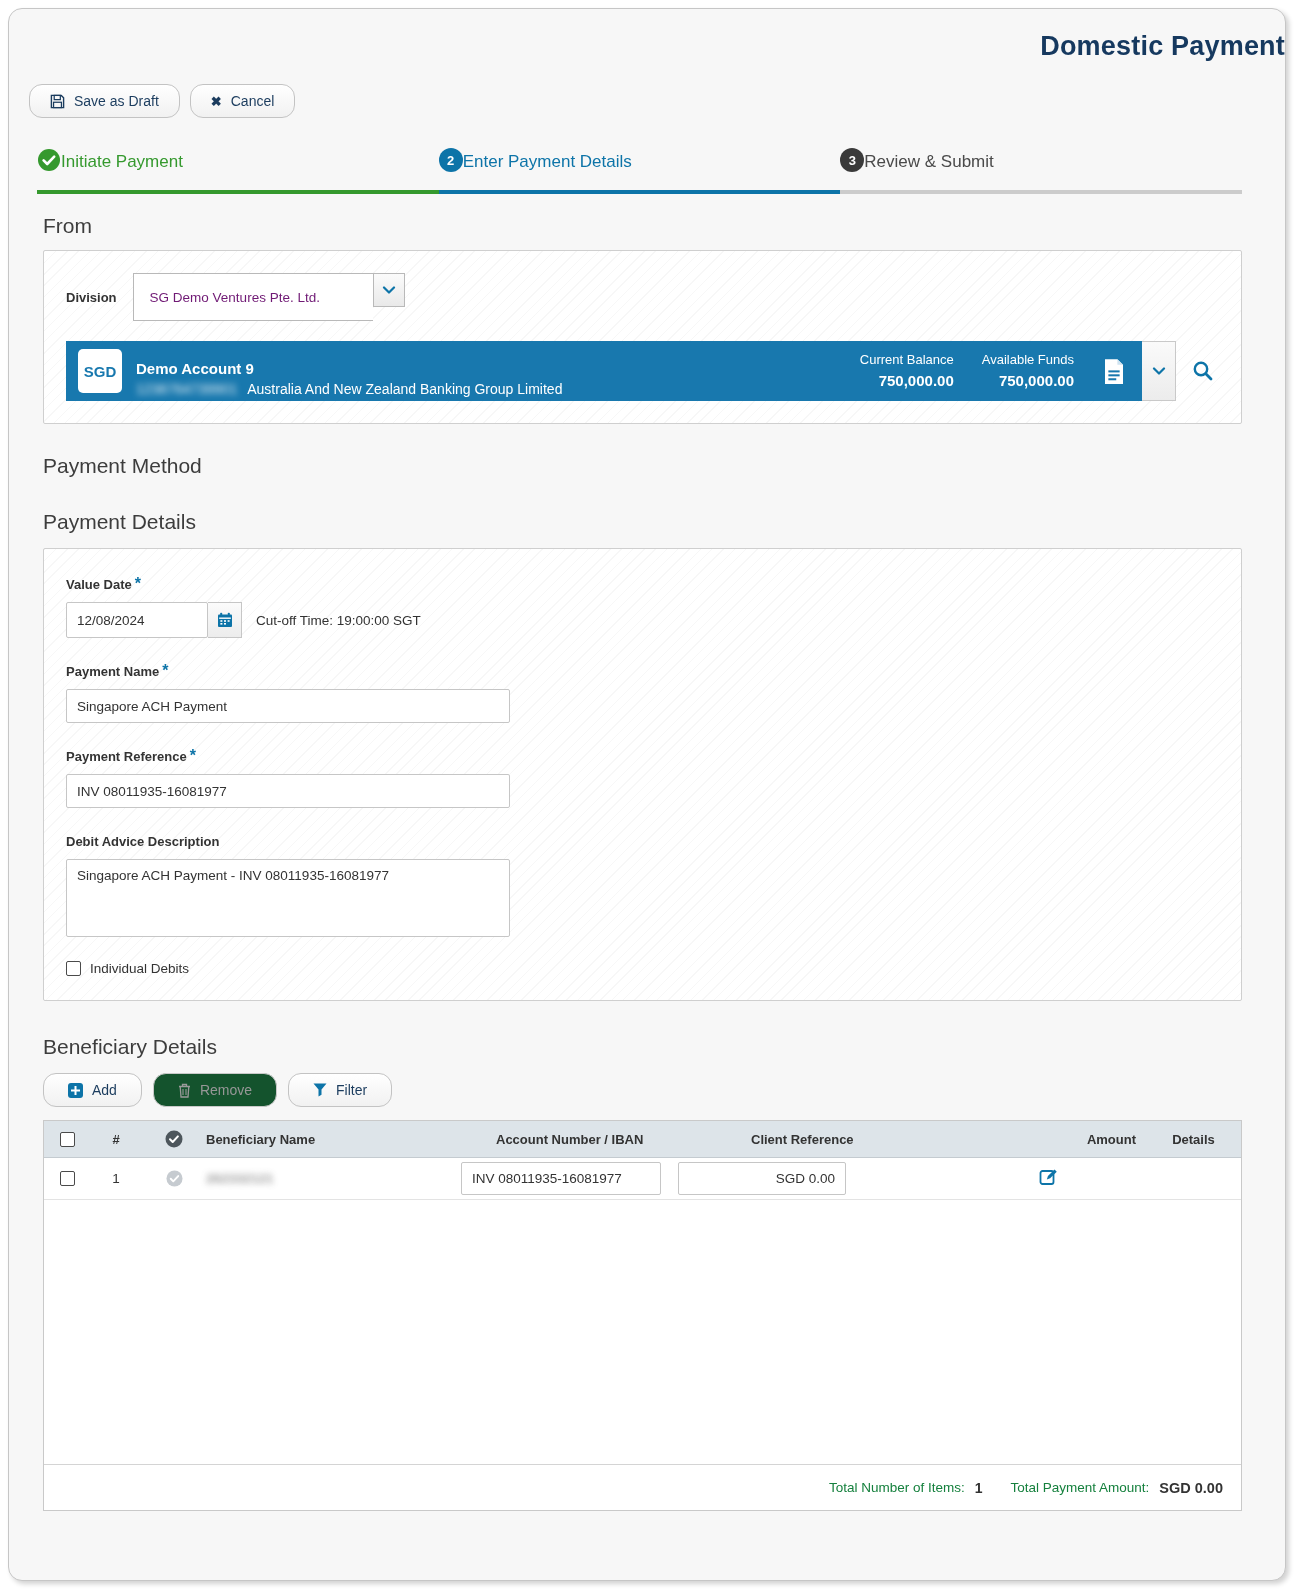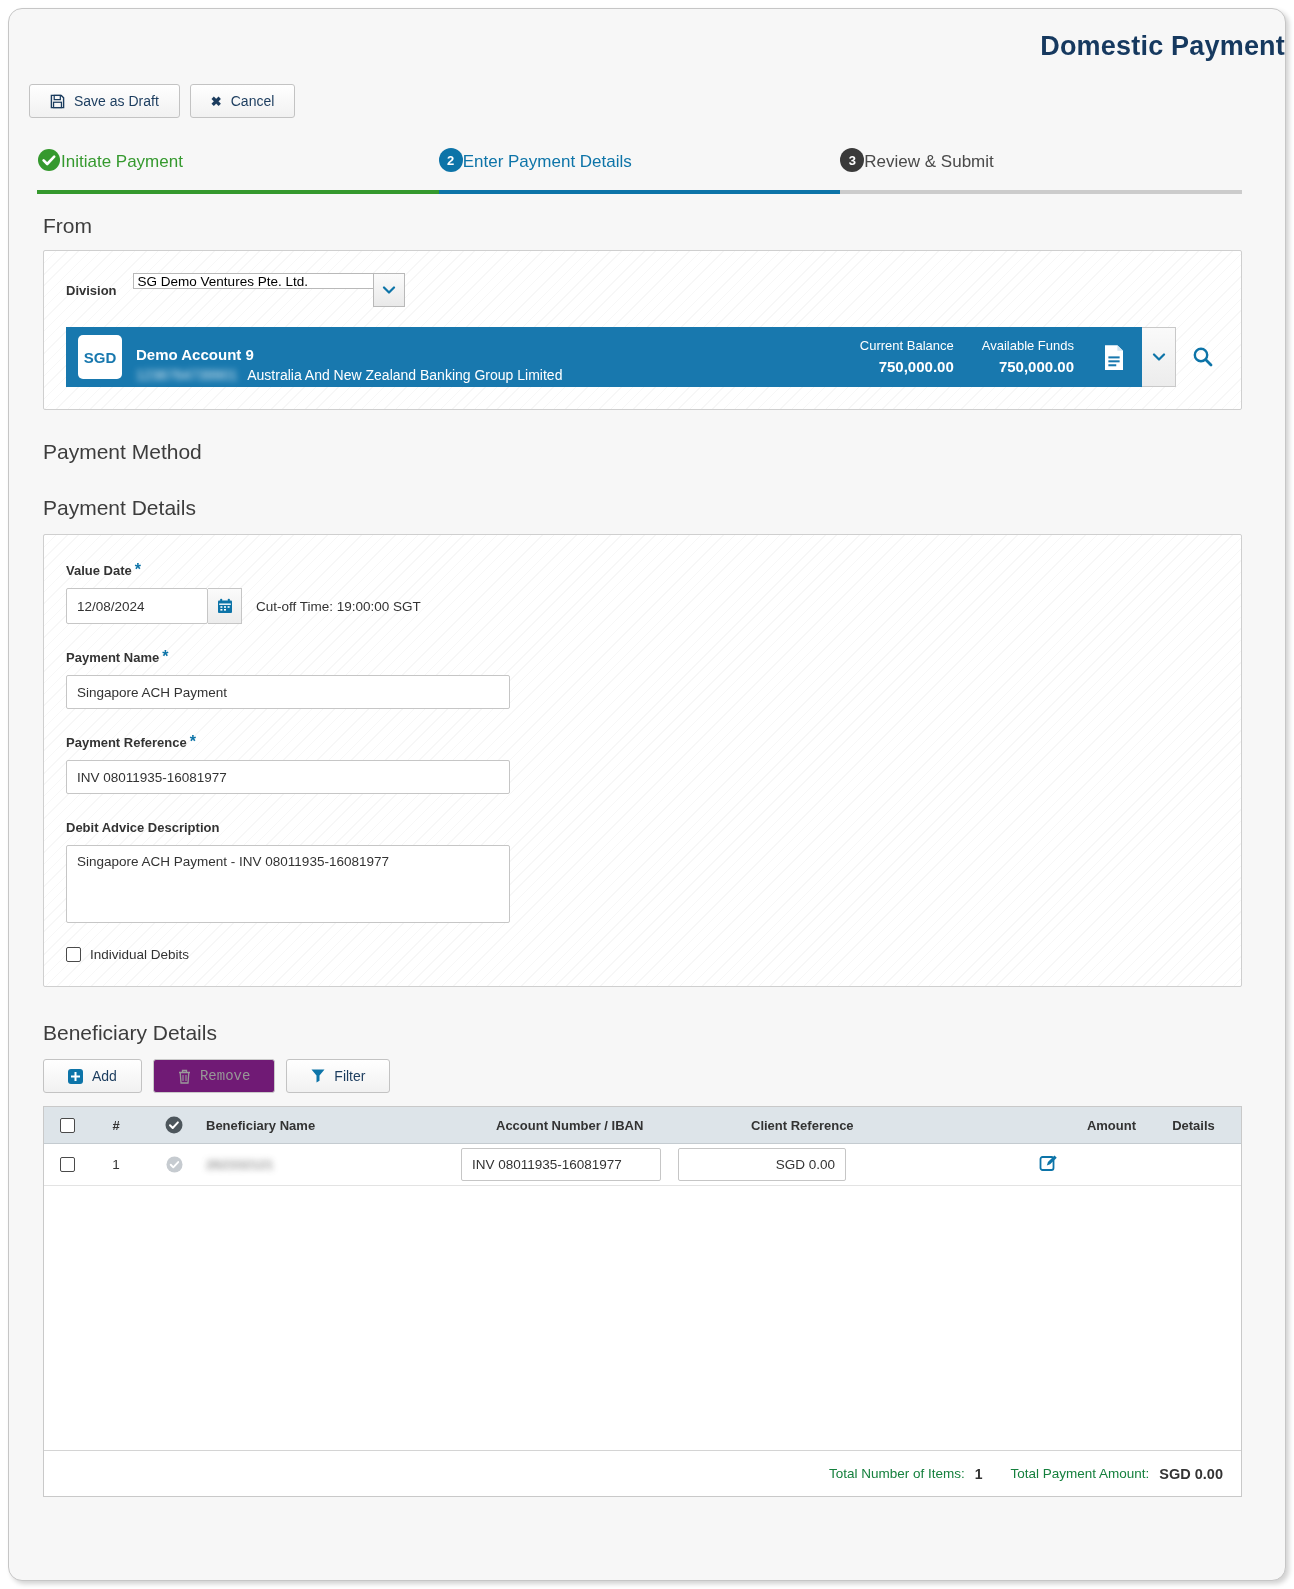--- a/index.html
+++ b/index.html
@@ -13,25 +13,25 @@
     overflow:hidden;
   }
 
   
   .page-title{
     margin:22px 0 0 20px; font-size:27px; font-weight:600; color:#16395f; letter-spacing:.2px;text-align:right;
   }
   .toolbar{ margin:22px 0 0 20px; display:flex; gap:10px; }
   .btn{
     display:inline-flex; align-items:center; gap:9px; cursor:pointer;
-    background:linear-gradient(#ffffff,#f1f1f1); border:1px solid #c3c3c3; border-radius:3px;
+    background:linear-gradient(#ffffff,#f1f1f1); border:1px solid #c3c3c3; border-radius:13px;
     padding:8px 20px; font-size:14px; color:#1b3c5e; font-family:inherit;
   }
   .btn .x-glyph{ font-size:13px; font-weight:bold; color:#1b3c5e; }
-  .btn.disabled{ background:#701a75; color:#979797; border-color:#c9c9c9; cursor:default;font-family:Liberation Mono, monospace; }
+  .btn.disabled{ background:#14532d; color:#979797; border-color:#c9c9c9; cursor:default; }
 
   
   .stepper{ display:flex; margin:28px 43px 0 28px; }
   .step{ flex:1; display:flex; flex-direction:column; cursor:pointer; }
   .step-head{ display:flex; align-items:flex-end; gap:0; min-height:26px; }
   .step-num{
     width:24px; height:24px; border-radius:50%; color:#fff; font-size:13px; font-weight:bold;
     display:flex; align-items:center; justify-content:center;
   }
   .step-num.blue{ background:#0d74a8; }
@@ -53,22 +53,22 @@
     background-image:repeating-linear-gradient(135deg, rgba(110,110,110,.055) 0px, rgba(110,110,110,.055) 1px, transparent 1px, transparent 8px);
   }
 
   
   .from-heading{ margin-top:20px; }
   .from-panel{ margin-top:12px; padding:22px; }
   .division-row{ display:flex; align-items:center; gap:16px; }
   .field-label{ font-size:13px; font-weight:bold; color:#333; }
   .select-box{ display:flex; cursor:pointer; }
   .select-value{
-    width:240px; height:16px; background:#fff; border:1px solid #b9b9b9; border-right:none;
-    display:flex; align-items:center; padding:0 4px; font-size:13.5px; color:#000000;
+    width:240px; height:48px; background:#fff; border:1px solid #b9b9b9; border-right:none;
+    display:flex; align-items:center; padding:0 16px; font-size:13.5px; color:#701a75;
   }
   .select-chev{
     width:32px; height:34px; border:1px solid #b9b9b9; background:linear-gradient(#fbfbfb,#e9e9e9);
     display:flex; align-items:center; justify-content:center;
   }
 
   .account-row{ display:flex; align-items:center; margin-top:20px; }
   .account-bar{
     flex:0 0 1076px; height:60px; background:#1878ae; display:flex; align-items:center;
     padding:0 16px 0 12px; color:#fff; cursor:pointer;

